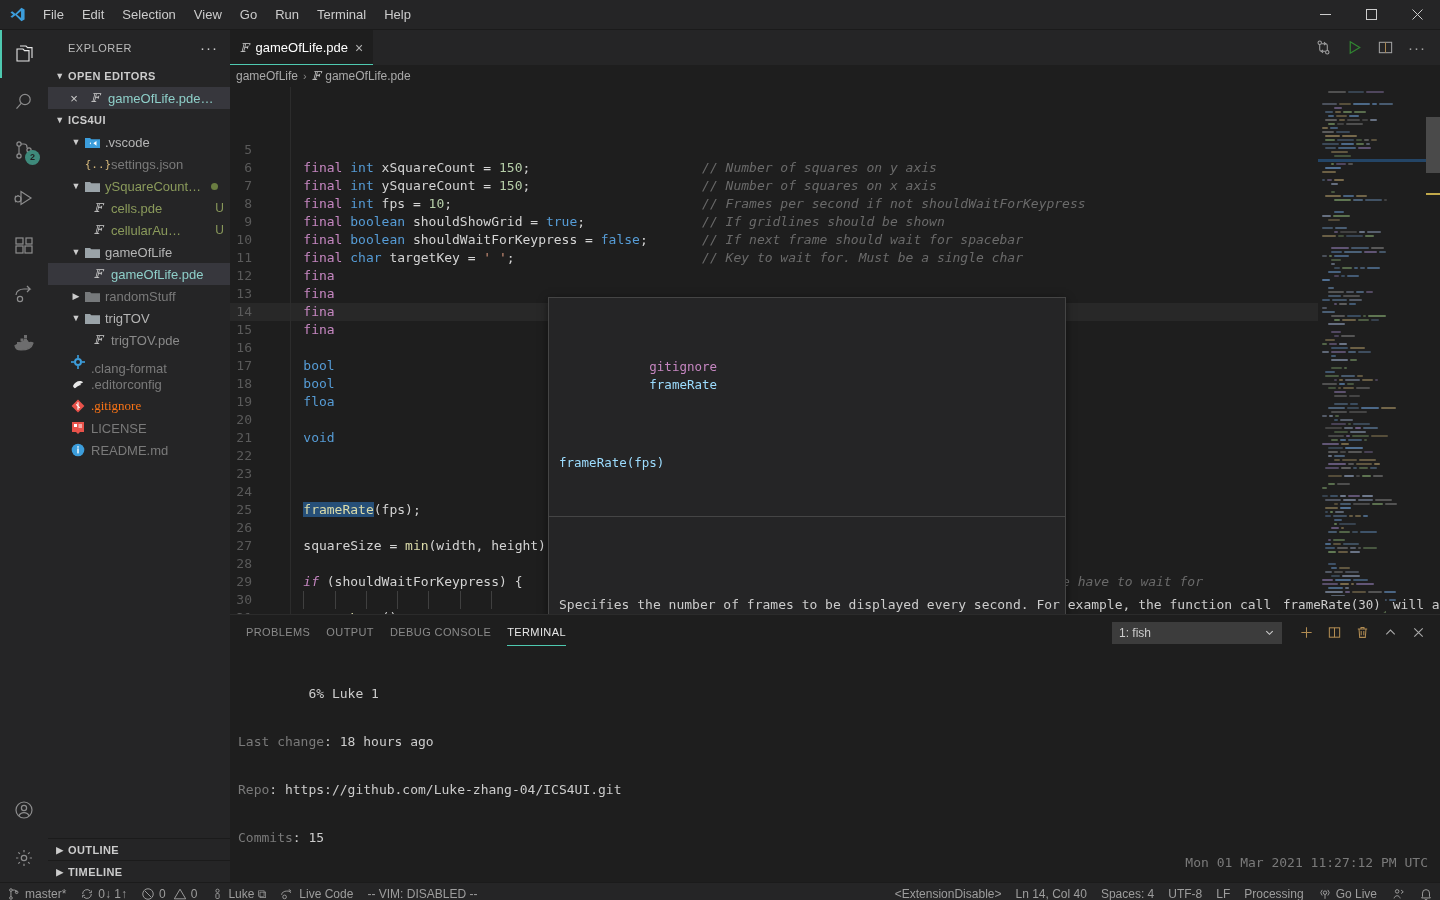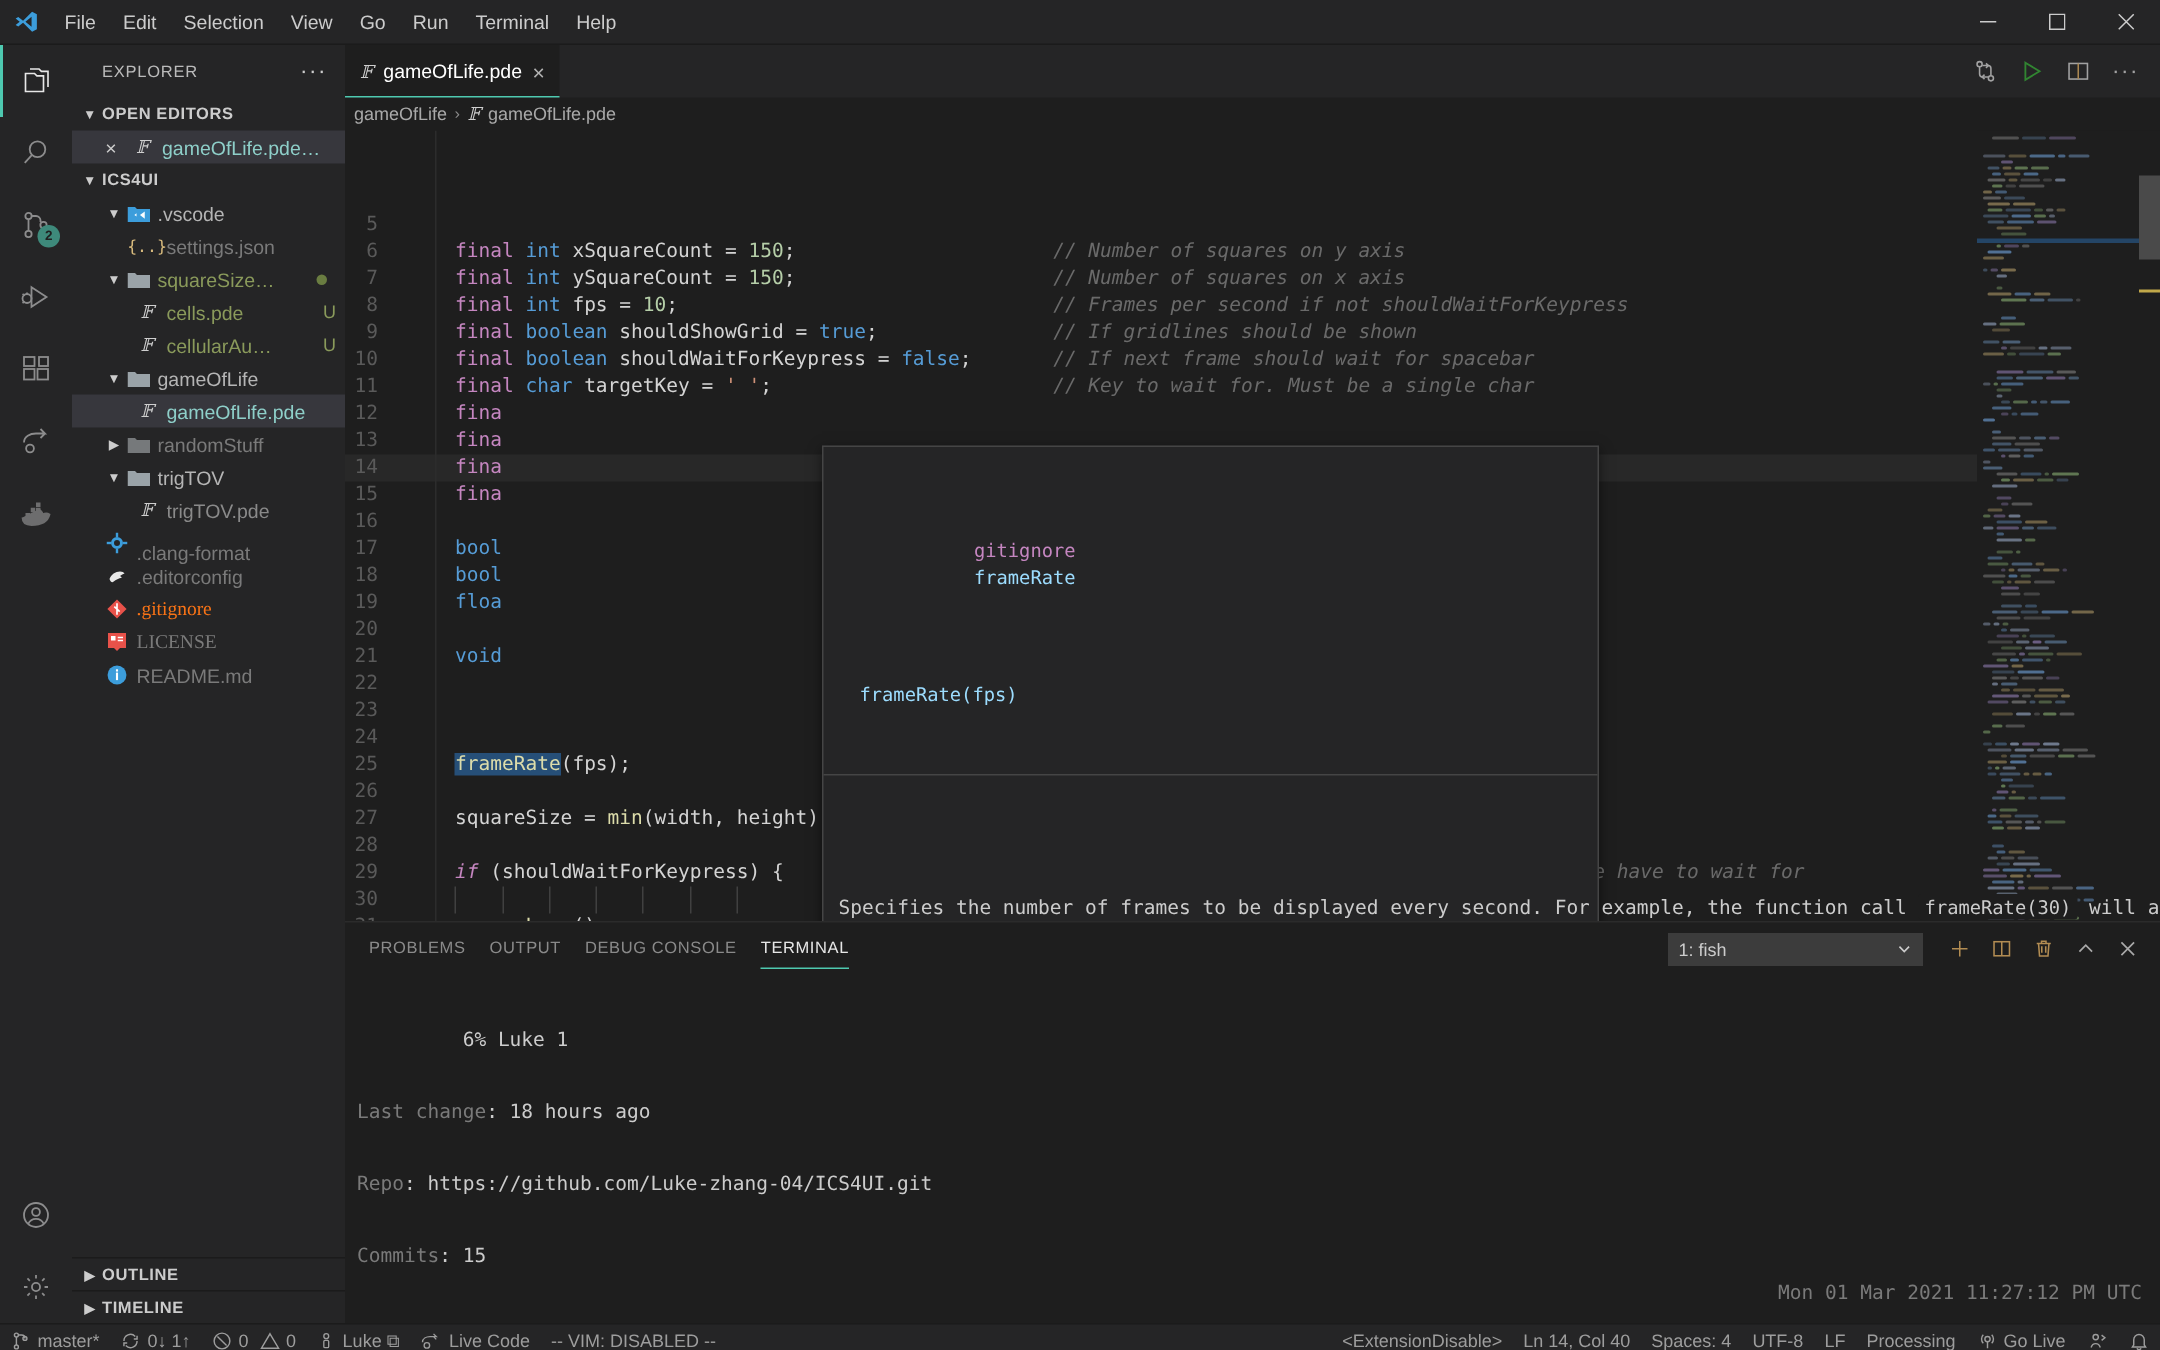--- a/index.html
+++ b/index.html
@@ -137,21 +137,21 @@
 
   
   #hover {
     position:absolute; left:318px; top:210px; width:518px;
     background:#252526; border:1px solid #454545; color:#cccccc;
     font-size:13px; z-index:40; box-shadow:0 2px 8px rgba(0,0,0,.5);
   }
   #hover .sig {
     padding:6px 10px 2px 10px; font-family:"DejaVu Sans Mono",monospace; font-size:12.5px;
   }
-  #hover .sig2 { padding:4px 10px 8px 24px; font-family:"DejaVu Sans Mono",monospace; font-size:12.5px; }
+  #hover .sig2 { padding:4px 10px 8px 10px; font-family:"DejaVu Sans Mono",monospace; font-size:12.5px; }
   #hover .hr { height:1px; background:#454545; }
   #hover .doc { padding:8px 10px 10px 10px; line-height:17.5px; }
   #hover .doc p { margin-bottom:9px; }
   #hover .doc p:last-child { margin-bottom:2px; }
   code.inline {
     background:#1e1e1e; font-family:"DejaVu Sans Mono",monospace; font-size:12.5px;
     padding:1px 4px; border-radius:2px; color:#cccccc;
   }
 
   
@@ -334,21 +334,21 @@
       <span class="ico" style="color:#d7ba7d;font-size:11px;font-family:'DejaVu Sans Mono',monospace;">{..}</span>
       <span class="lbl" style="color:#7a7a7a;">settings.json</span>
     </div>
     <div class="row" style="padding-left:20px;">
       <span class="twisty">▼</span>
       <span class="ico">
         <svg width="15" height="13" viewBox="0 0 15 13">
             <path d="M0 2h5l1.3 1.3H15V12H0z" fill="#9aa3a8"></path>
           </svg>
       </span>
-      <span class="lbl" style="color:#8a9a5b;">squareSize…</span>
+      <span class="lbl" style="color:#8a9a5b;">ySquareCount…</span>
       <span class="dot"></span>
     </div>
     <div class="row" style="padding-left:42px;">
       <span class="ico pde-ico">𝔽</span>
       <span class="lbl" style="color:#8a9a5b;">cells.pde</span>
       <span class="gitbadge" style="color:#8a9a5b;">U</span>
     </div>
     <div class="row" style="padding-left:42px;">
       <span class="ico pde-ico">𝔽</span>
       <span class="lbl" style="color:#8a9a5b;">cellularAu…</span>
@@ -423,21 +423,21 @@
     <div class="row" style="padding-left:22px;">
       <span class="ico">
         <svg width="14" height="14" viewBox="0 0 14 14">
             <rect x="1" y="1" width="12" height="10" fill="#e8524a"></rect>
             <path d="M5 11l2 2 2-2z" fill="#e8524a"></path>
             <rect x="3" y="3" width="3" height="3" fill="#fff"></rect>
             <rect x="7.5" y="3.5" width="3.5" height="1" fill="#fff"></rect>
             <rect x="7.5" y="5.5" width="3.5" height="1" fill="#fff"></rect>
           </svg>
       </span>
-      <span class="lbl" style="color:#7a7a7a;font-family:Liberation Serif, serif;">LICENSE</span>
+      <span class="lbl" style="color:#7a7a7a;">LICENSE</span>
     </div>
     <div class="row" style="padding-left:22px;">
       <span class="ico">
         <svg width="14" height="14" viewBox="0 0 14 14">
             <circle cx="7" cy="7" r="6.3" fill="#3c9ddb"></circle>
             <rect x="6.3" y="5.4" width="1.4" height="5" fill="#fff"></rect>
             <rect x="6.3" y="3.2" width="1.4" height="1.5" fill="#fff"></rect>
           </svg>
       </span>
       <span class="lbl" style="color:#7a7a7a;">README.md</span>

